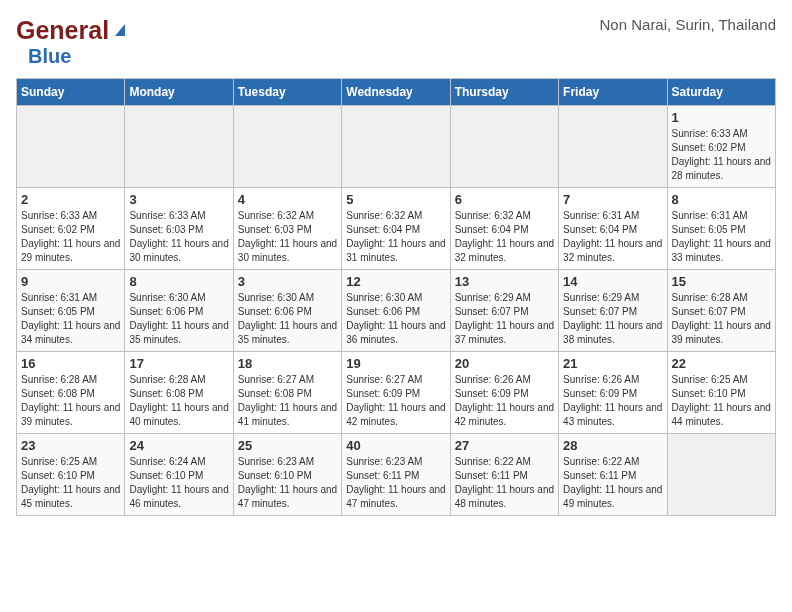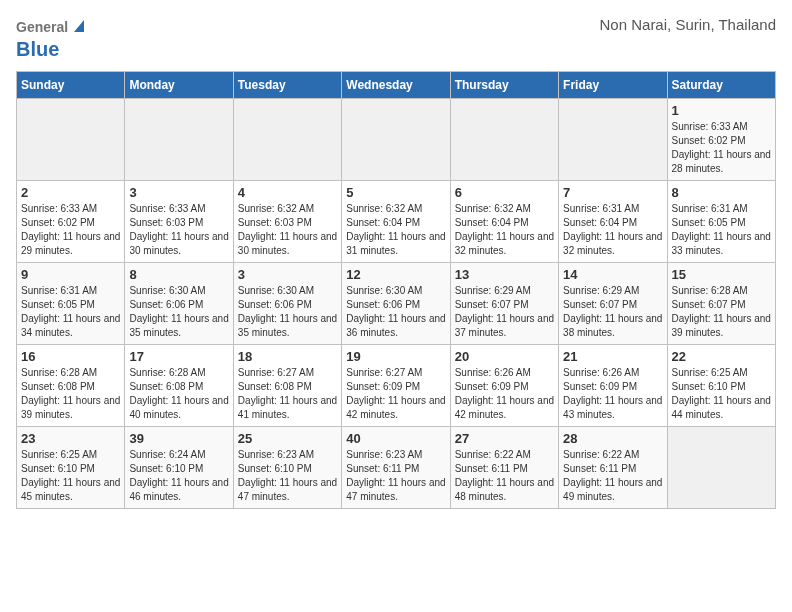--- a/index.html
+++ b/index.html
@@ -15,28 +15,29 @@
       justify-content: space-between;
       align-items: flex-start;
       margin-bottom: 10px;
     }
     .logo {
       display: flex;
       flex-direction: column;
       align-items: flex-start;
     }
     .logo-general {
-      font-size: 14px;
-      font-weight: bold;
-      color: #737373;
+      font-size: 25px;
+      font-weight: bold;
+      color: #7f1d1d;
     }
     .logo-blue {
       font-size: 20px;
       font-weight: bold;
       color: #2b6cb0;
+      margin-left: 12px;
     }
     .title-area {
       text-align: right;
     }
     .calendar-title {
       font-size: 32px;
       font-weight: bold;
       color: #333;
     }
     .calendar-subtitle {
@@ -267,21 +268,21 @@
         </td>
       </tr>
       <tr>
         <td>
           <span class="day-number">23</span>
           <div class="day-info" style="white-space: pre-line;">Sunrise: 6:25 AM
 Sunset: 6:10 PM
 Daylight: 11 hours and 45 minutes.</div>
         </td>
         <td>
-          <span class="day-number">39</span>
+          <span class="day-number">24</span>
           <div class="day-info" style="white-space: pre-line;">Sunrise: 6:24 AM
 Sunset: 6:10 PM
 Daylight: 11 hours and 46 minutes.</div>
         </td>
         <td>
           <span class="day-number">25</span>
           <div class="day-info" style="white-space: pre-line;">Sunrise: 6:23 AM
 Sunset: 6:10 PM
 Daylight: 11 hours and 47 minutes.</div>
         </td>

